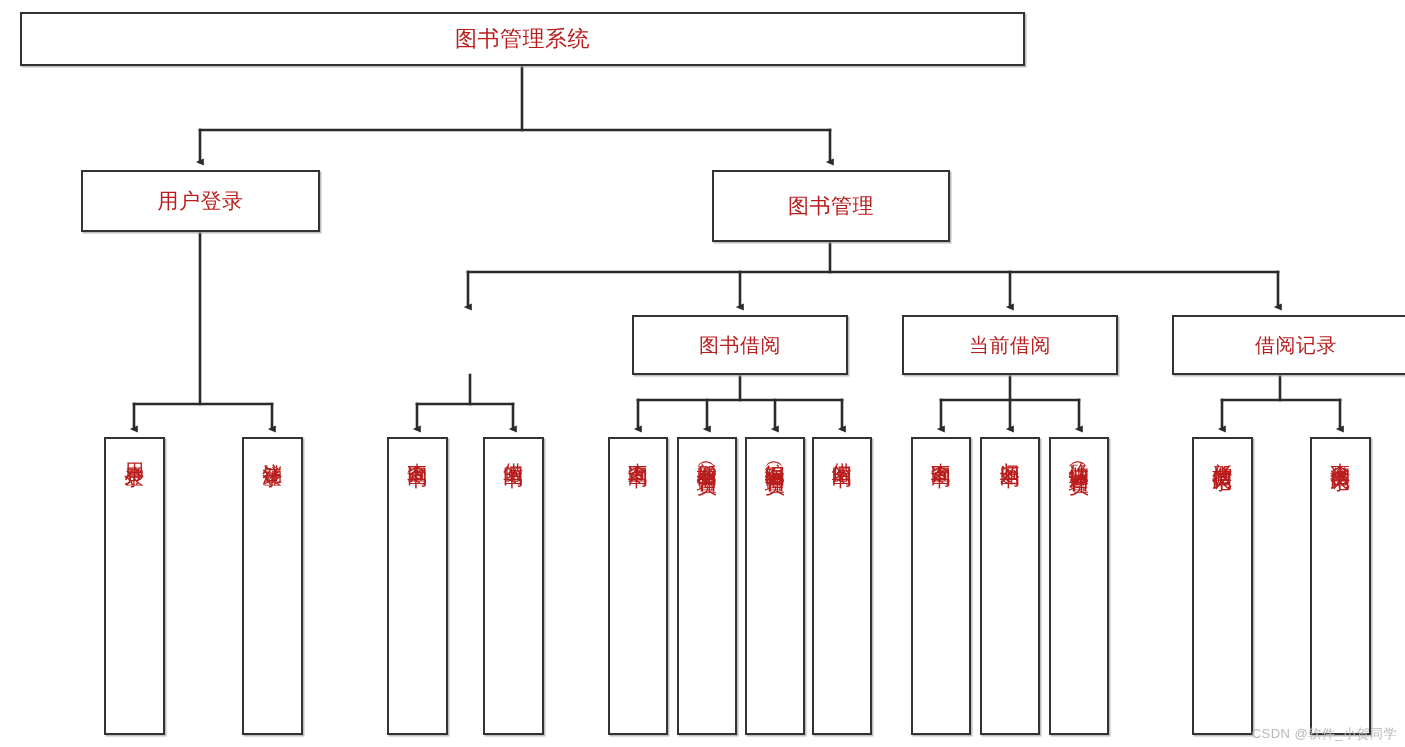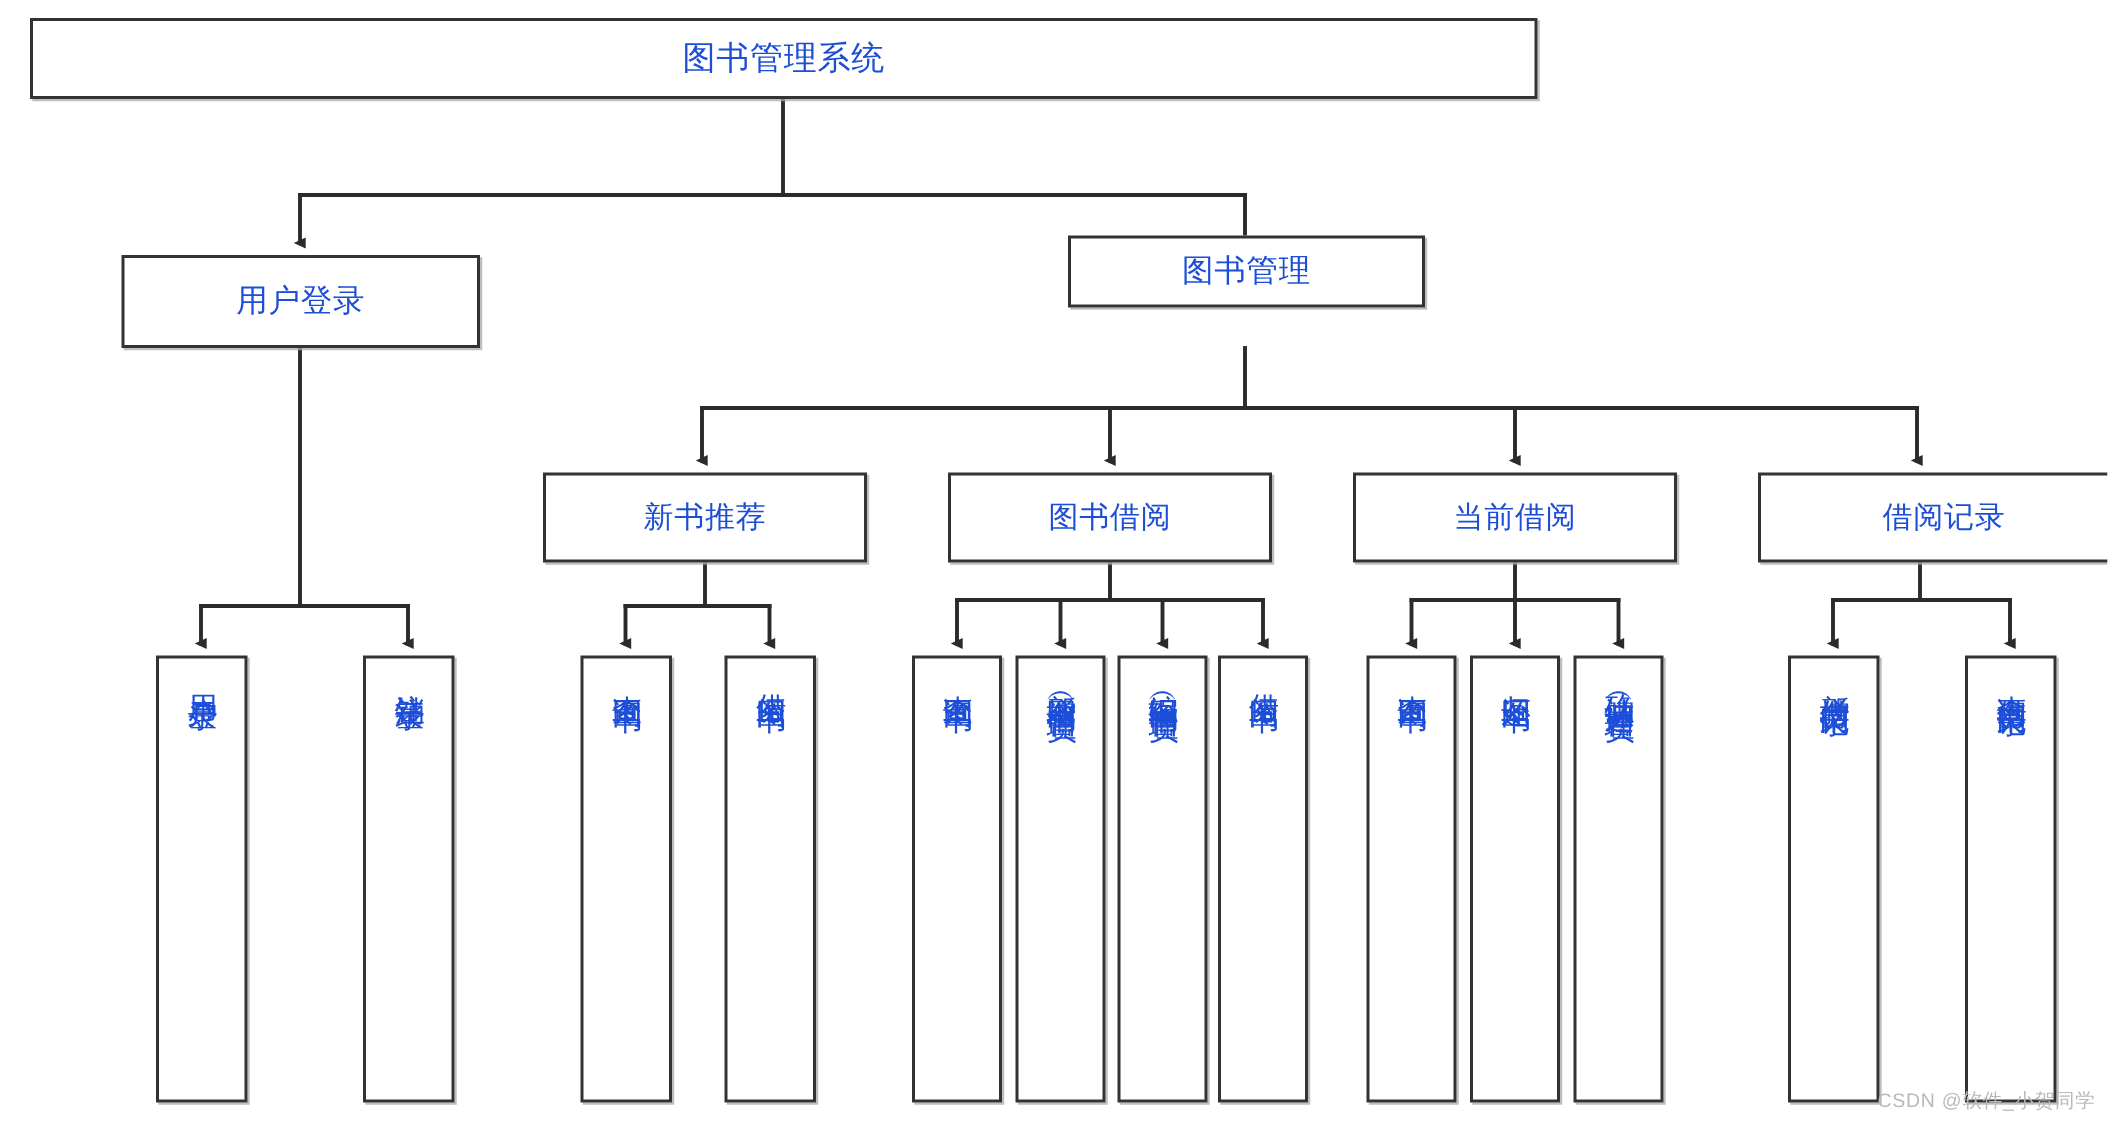--- a/index.html
+++ b/index.html
@@ -27,21 +27,21 @@
   }
   .node {
     position: absolute;
     box-sizing: border-box;
     background: #ffffff;
     border: 2.5px solid #333333;
     box-shadow: 1.5px 1.5px 0 0 rgba(170,170,170,0.75);
     display: flex;
     align-items: center;
     justify-content: center;
-    color: #1d4ed8;
+    color: #b91c1c;
   }
   .node-label {
     font-size: 21px;
     line-height: 1.1;
     letter-spacing: 0.5px;
     white-space: nowrap;
   }
   .node.root .node-label { font-size: 22px; }
   .node.lvl2 .node-label { font-size: 21px; }
   .node.lvl3 .node-label { font-size: 20px; }
@@ -126,27 +126,24 @@
     </g>
   </svg>
 
   <div class="node root" style="left:20px; top:12px; width:1005px; height:54px;">
     <span class="node-label">图书管理系统</span>
   </div>
 
   <div class="node lvl2" style="left:81px; top:170px; width:239px; height:62px;">
     <span class="node-label">用户登录</span>
   </div>
-  <div class="node lvl2" style="left:712px; top:157px; width:238px; height:48px;">
+  <div class="node lvl2" style="left:712px; top:170px; width:238px; height:72px;">
     <span class="node-label">图书管理</span>
   </div>
 
-  <div class="node lvl3" style="left:362px; top:315px; width:216px; height:60px;">
-    <span class="node-label">新书推荐</span>
-  </div>
   <div class="node lvl3" style="left:902px; top:315px; width:216px; height:60px;">
     <span class="node-label">当前借阅</span>
   </div>
   <div class="node lvl3" style="left:632px; top:315px; width:216px; height:60px;">
     <span class="node-label">图书借阅</span>
   </div>
   <div class="node lvl3" style="left:1172px; top:315px; width:248px; height:60px;">
     <span class="node-label">借阅记录</span>
   </div>
 

